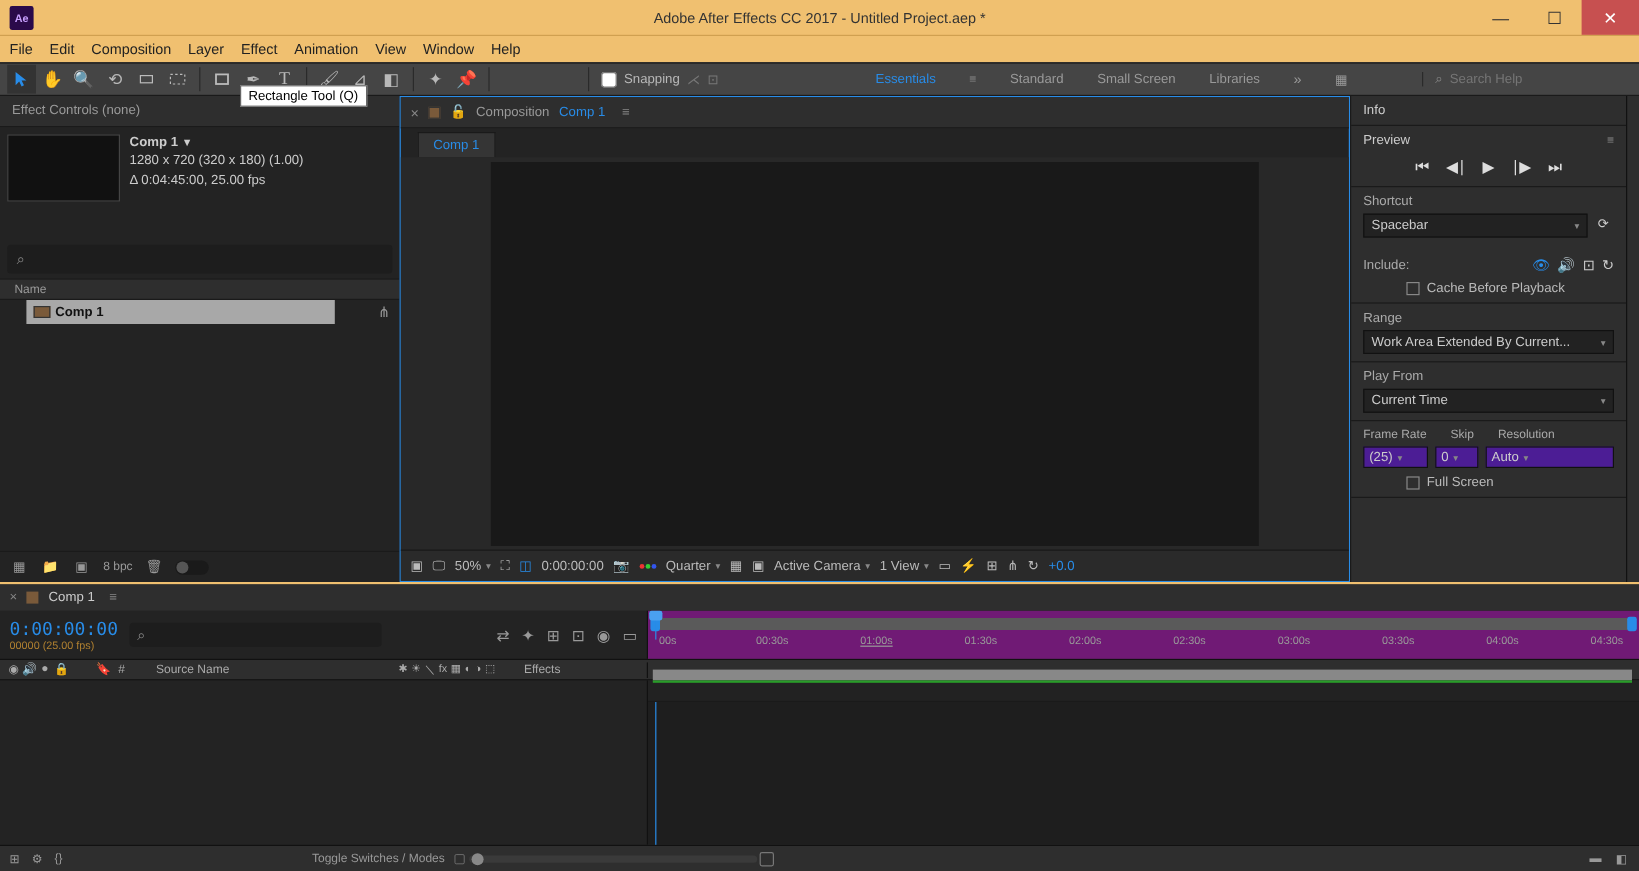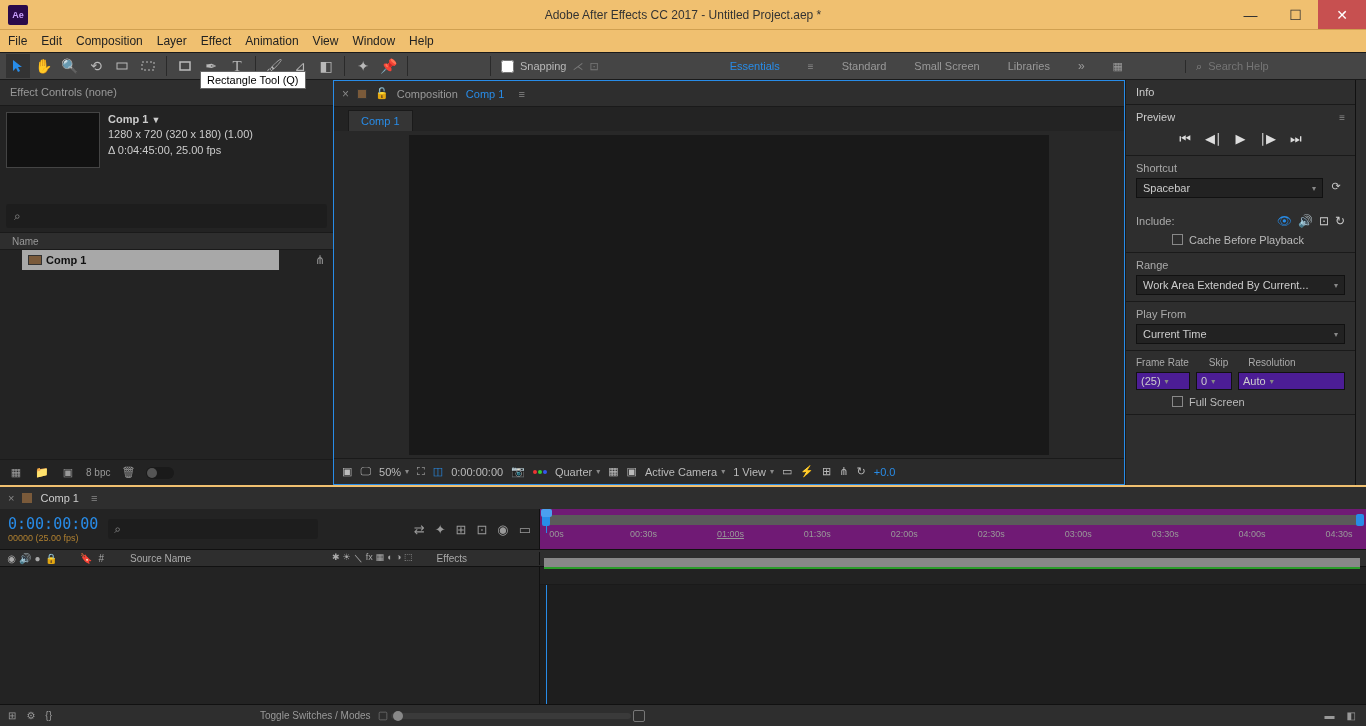--- a/index.html
+++ b/index.html
@@ -81,21 +81,21 @@
 .rp-header { display:flex; justify-content:space-between; align-items:center; }
 .rp-ham { color:#888; font-size:10px; }
 .rp-label { font-size:11px; color:#aaa; }
 .preview-btns { display:flex; justify-content:center; gap:14px; margin:8px 0 2px 0; color:#ddd; font-size:13px; }
 .rp-select { display:flex; align-items:center; justify-content:space-between; background:#222; border:1px solid #111; padding:3px 6px; margin-top:4px; font-size:11px; color:#ccc; }
 .rp-selcaret { font-size:8px; color:#888; }
 .rp-loop { width:18px; text-align:center; }
 .include-row { display:flex; justify-content:space-between; align-items:center; margin-top:16px; }
 .include-icons { display:flex; gap:6px; color:#288ce8; font-size:12px; align-items:center; }
 .include-icons .mono { color:#ccc; }
-.cb { display:flex; gap:6px; align-items:flex-start; font-size:11px; color:#bbb; margin-top:6px;padding-left:36px; }
+.cb { display:flex; gap:6px; align-items:flex-end; font-size:11px; color:#bbb; margin-top:6px;padding-left:36px; }
 .cb .box { width:11px; height:11px; border:1px solid #888; }
 .fr-row { display:flex; gap:6px; margin-top:4px; }
 .fr-labels { display:flex; gap:20px; font-size:10px; color:#aaa; }
 .small-sel { background:#4c1d95; border:1px solid #111; padding:2px 4px; font-size:11px; color:#ccc; display:flex; align-items:center; gap:4px; }
 
 
 .timeline { height:241px; background:#232323; border-top:2px solid #f0c070; display:flex; flex-direction:column; }
 .tl-tabs { height:22px; background:#2e2e2e; display:flex; align-items:center; padding:0 8px; gap:8px; font-size:11px; color:#ccc; }
 .tl-tabs .x { color:#888; }
 .tl-tabs .sq { width:10px; height:10px; background:#7a5a3a; }

